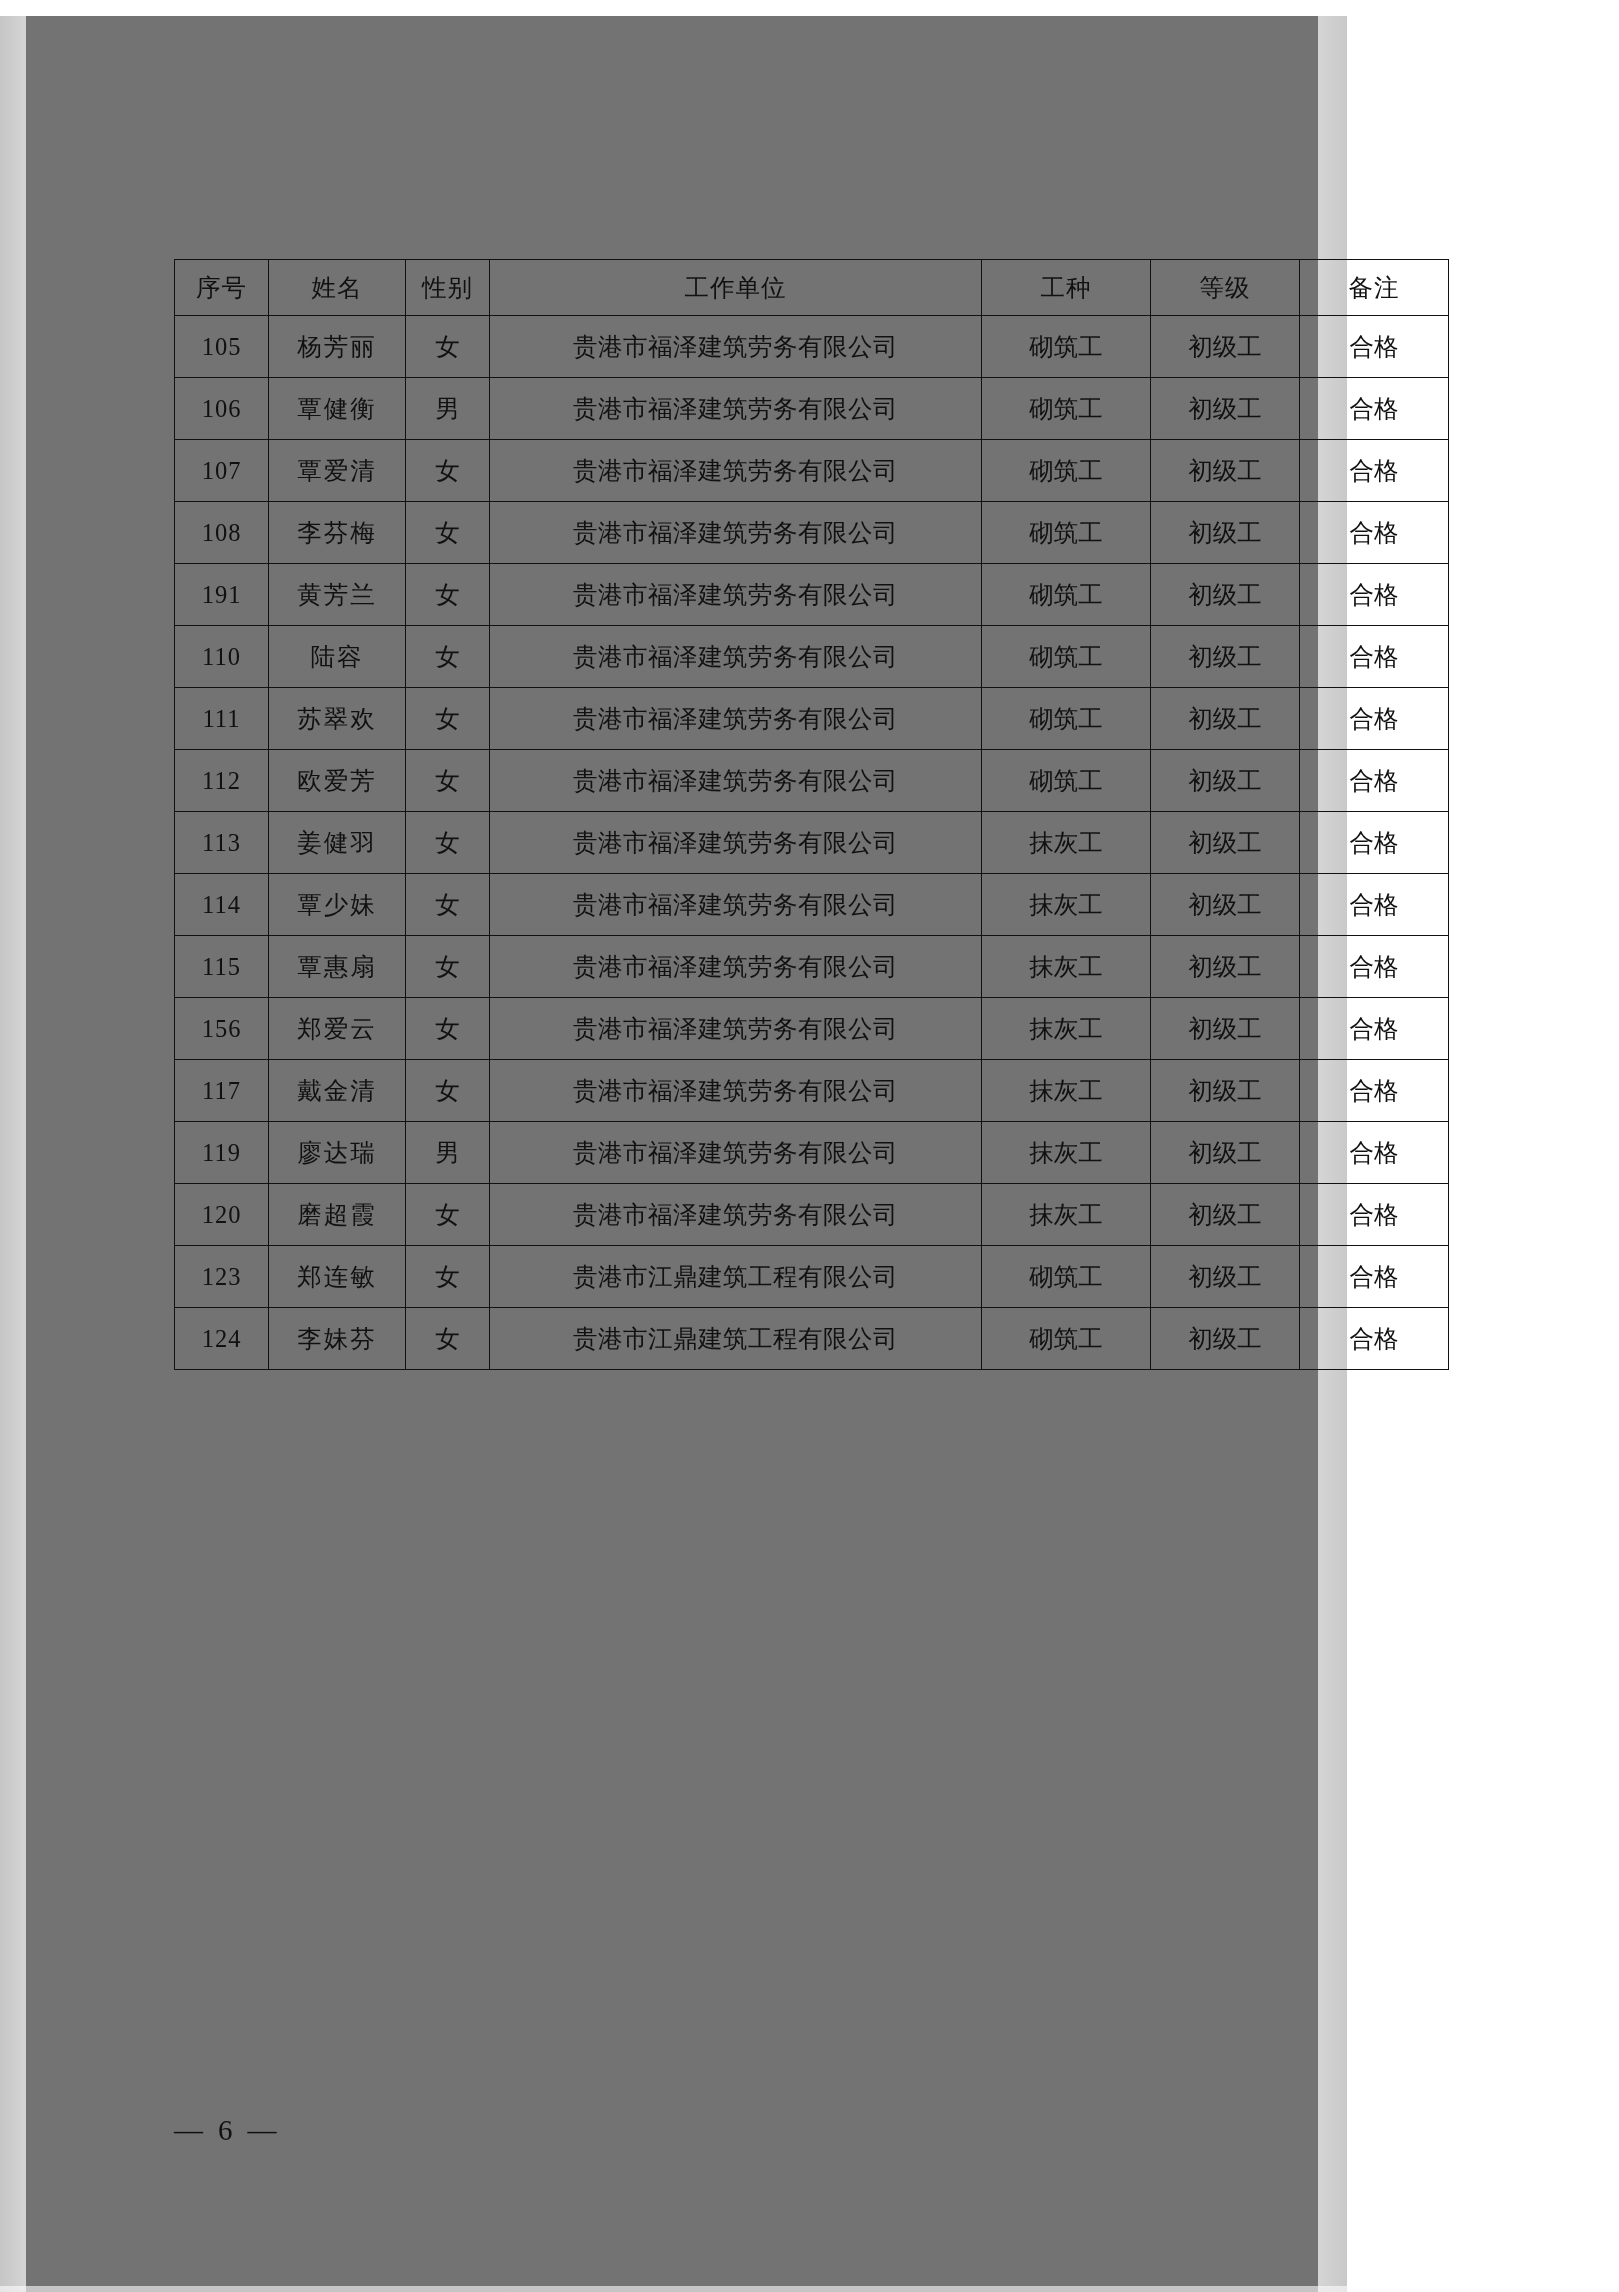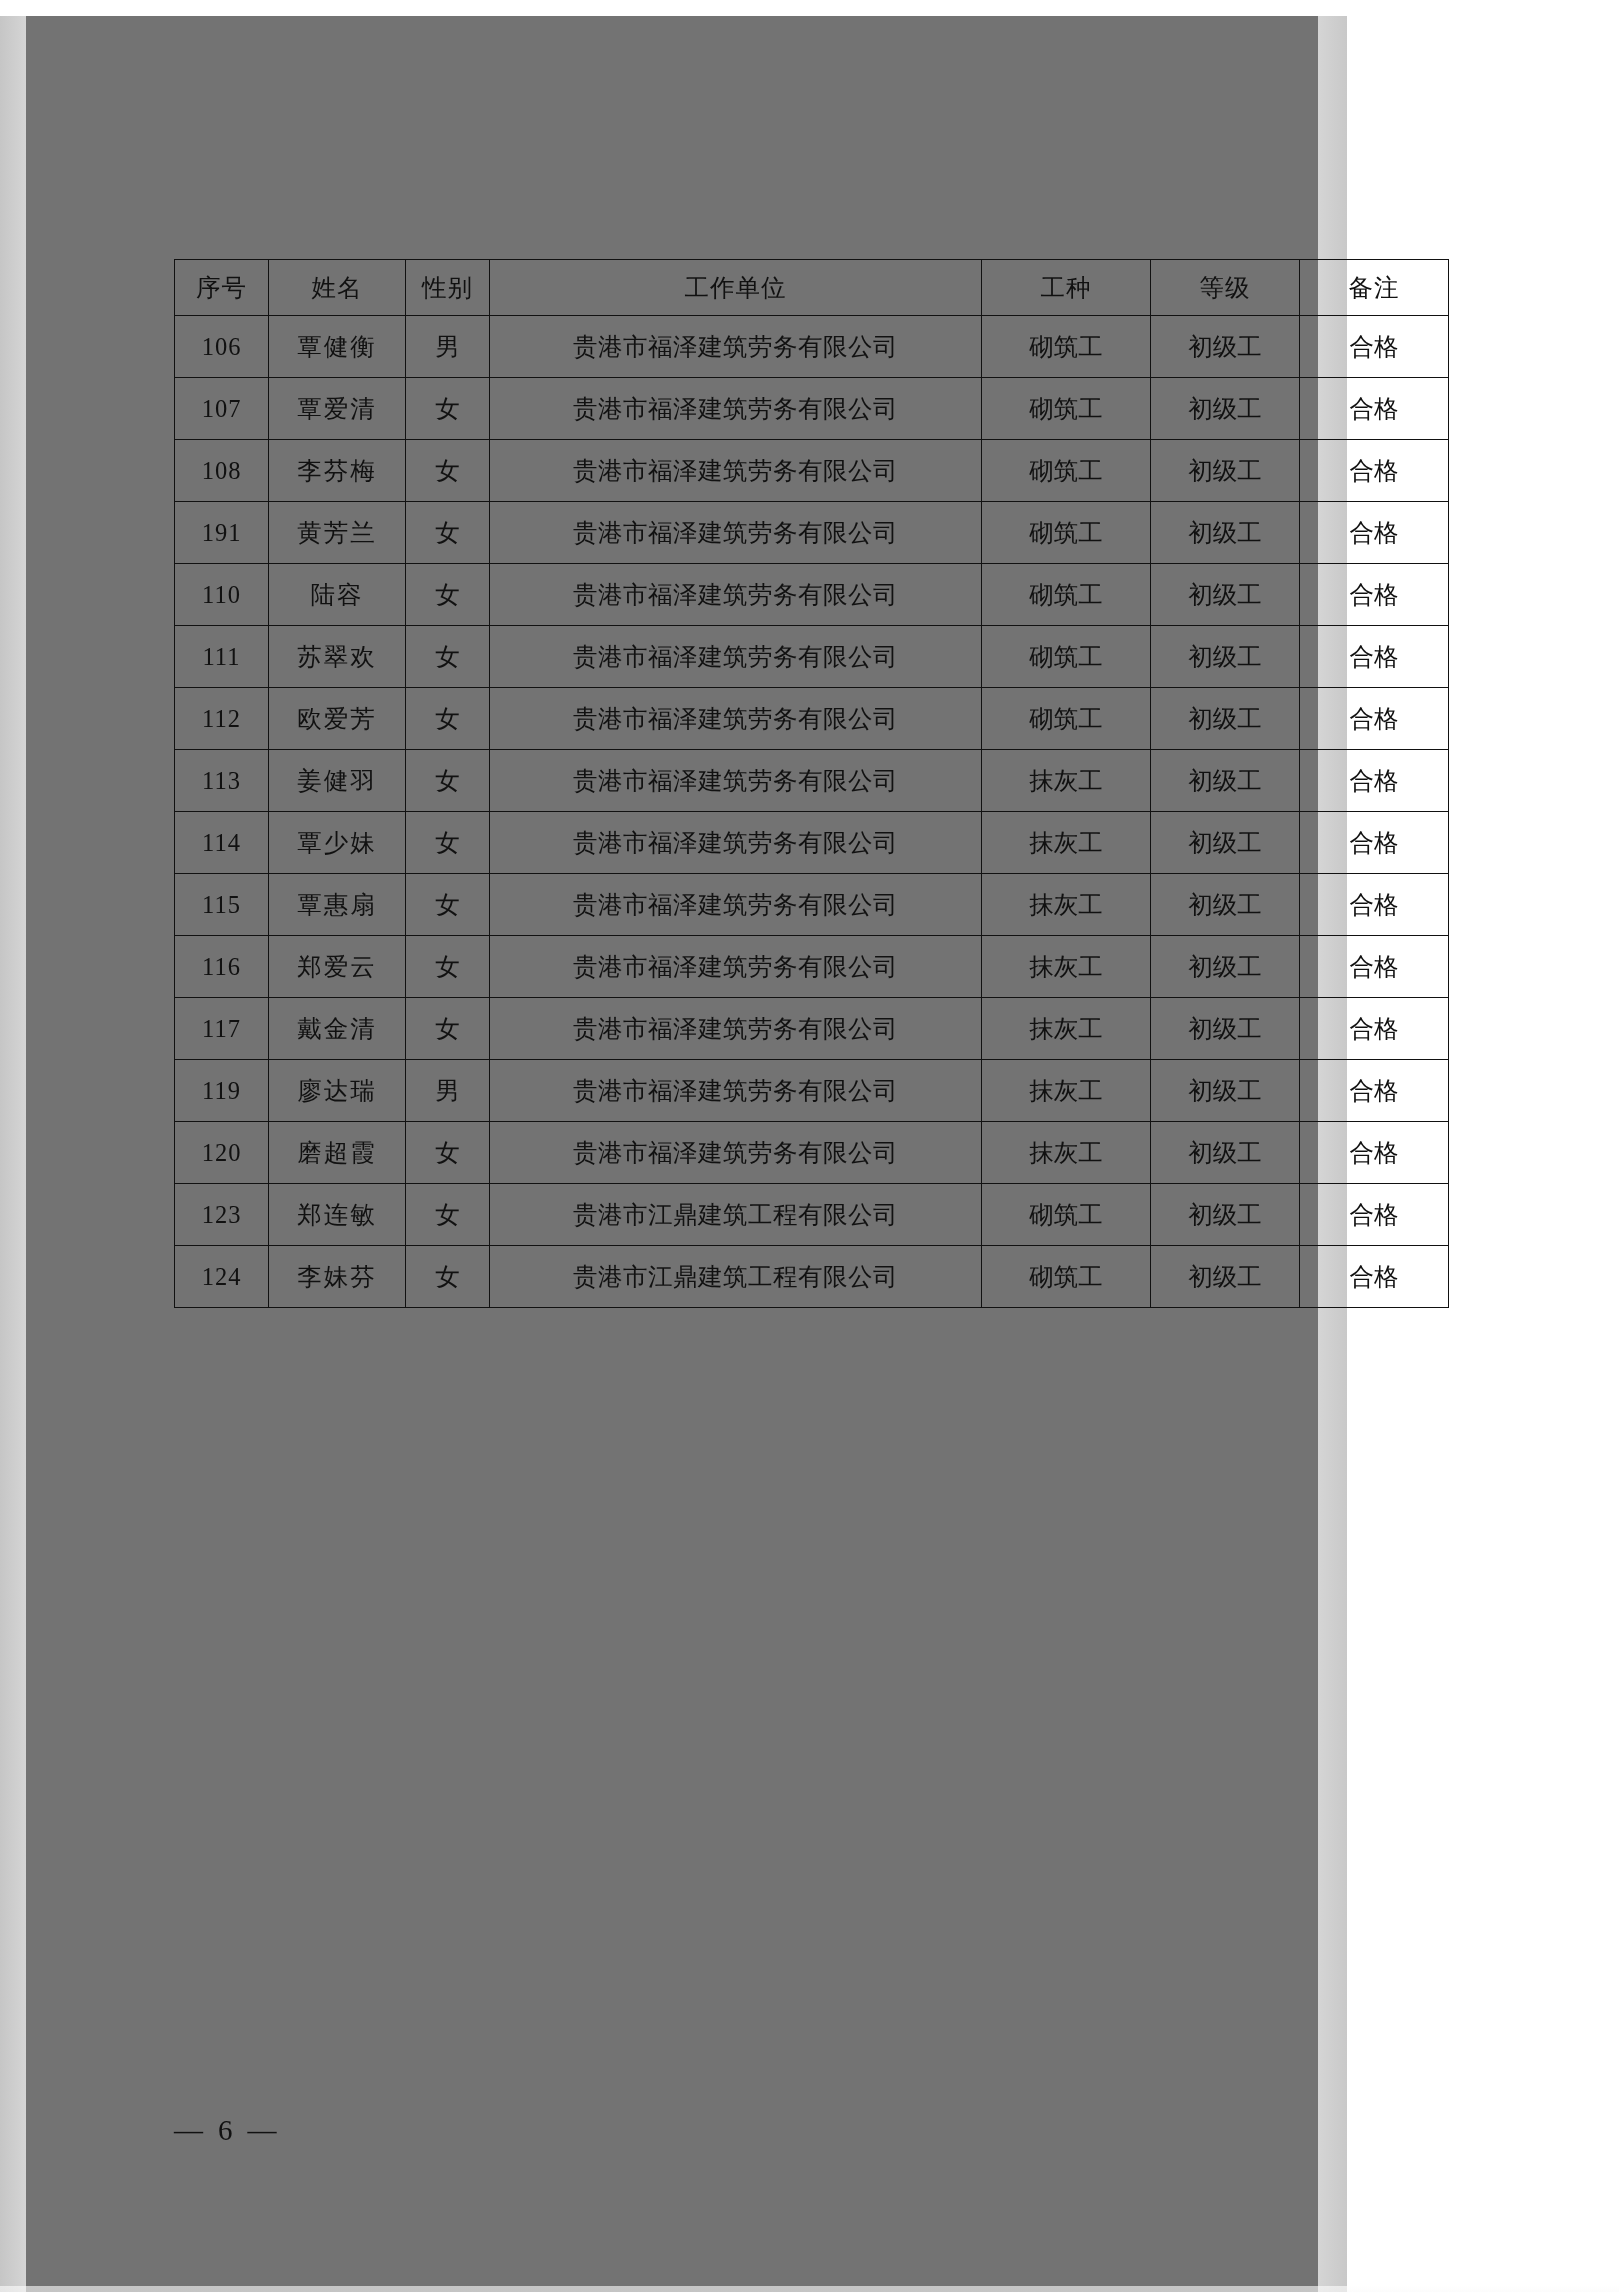--- a/index.html
+++ b/index.html
@@ -124,20 +124,29 @@
           <th>姓名</th>
           <th>性别</th>
           <th>工作单位</th>
           <th>工种</th>
           <th>等级</th>
           <th>备注</th>
         </tr>
       </thead>
       <tbody id="roster-body">
           <tr>
+            <td class="cell-seq">105</td>
+            <td class="cell-name">杨芳丽</td>
+            <td class="cell-sex">女</td>
+            <td class="cell-unit">贵港市福泽建筑劳务有限公司</td>
+            <td class="cell-job">砌筑工</td>
+            <td class="cell-level">初级工</td>
+            <td class="cell-remark">合格</td>
+          </tr>
+          <tr>
             <td class="cell-seq">106</td>
             <td class="cell-name">覃健衡</td>
             <td class="cell-sex">男</td>
             <td class="cell-unit">贵港市福泽建筑劳务有限公司</td>
             <td class="cell-job">砌筑工</td>
             <td class="cell-level">初级工</td>
             <td class="cell-remark">合格</td>
           </tr>
           <tr>
             <td class="cell-seq">107</td>
@@ -214,21 +223,21 @@
           <tr>
             <td class="cell-seq">115</td>
             <td class="cell-name">覃惠扇</td>
             <td class="cell-sex">女</td>
             <td class="cell-unit">贵港市福泽建筑劳务有限公司</td>
             <td class="cell-job">抹灰工</td>
             <td class="cell-level">初级工</td>
             <td class="cell-remark">合格</td>
           </tr>
           <tr>
-            <td class="cell-seq">116</td>
+            <td class="cell-seq">156</td>
             <td class="cell-name">郑爱云</td>
             <td class="cell-sex">女</td>
             <td class="cell-unit">贵港市福泽建筑劳务有限公司</td>
             <td class="cell-job">抹灰工</td>
             <td class="cell-level">初级工</td>
             <td class="cell-remark">合格</td>
           </tr>
           <tr>
             <td class="cell-seq">117</td>
             <td class="cell-name">戴金清</td>

